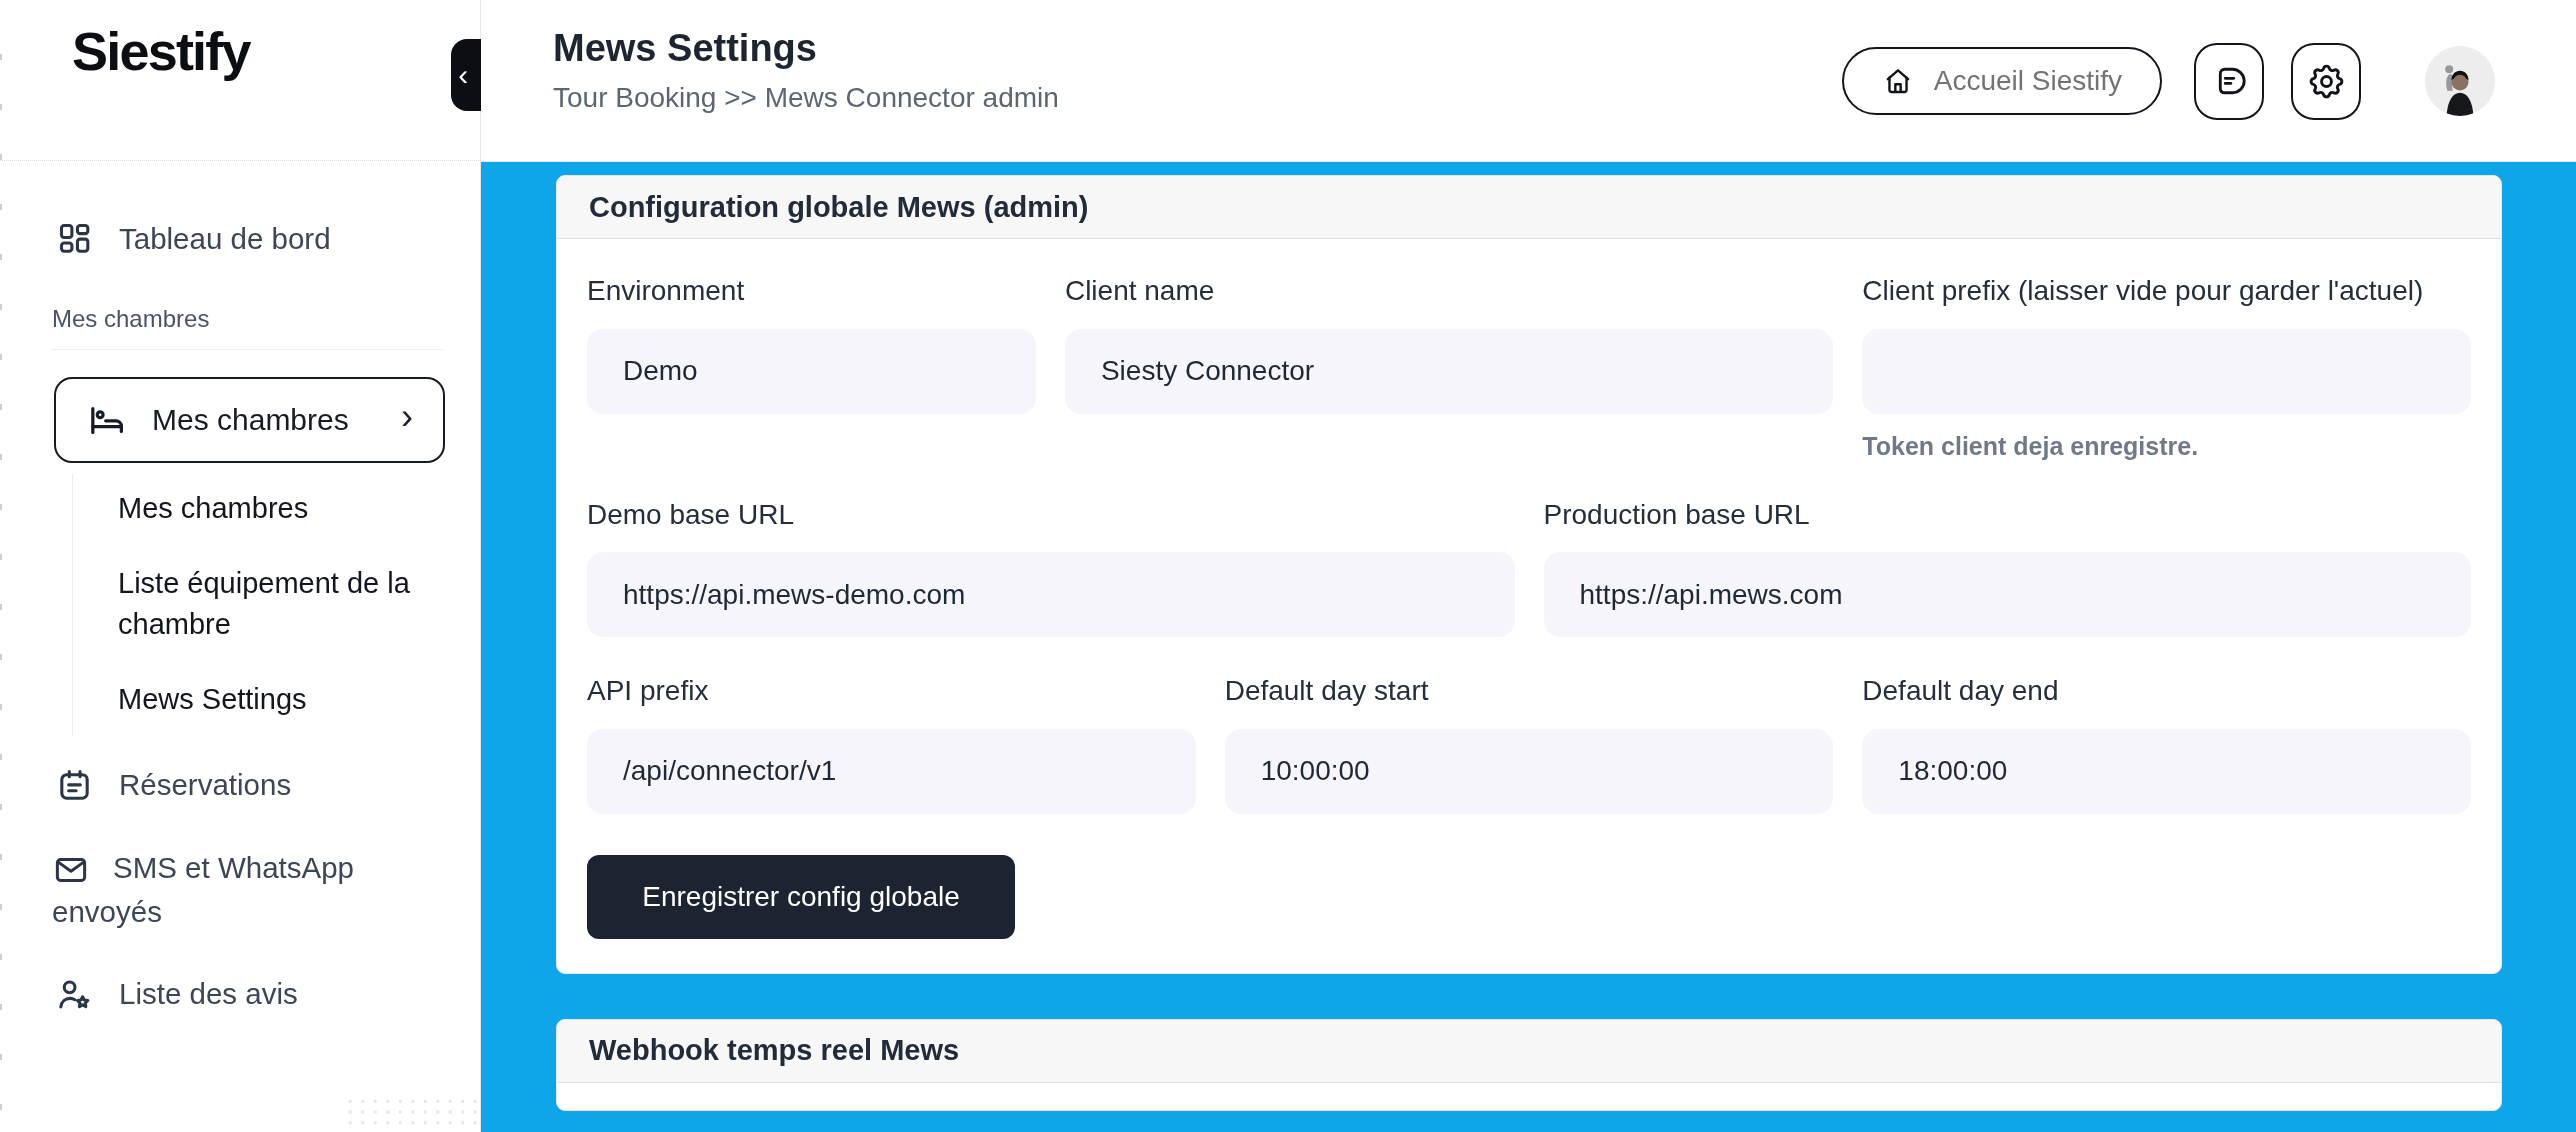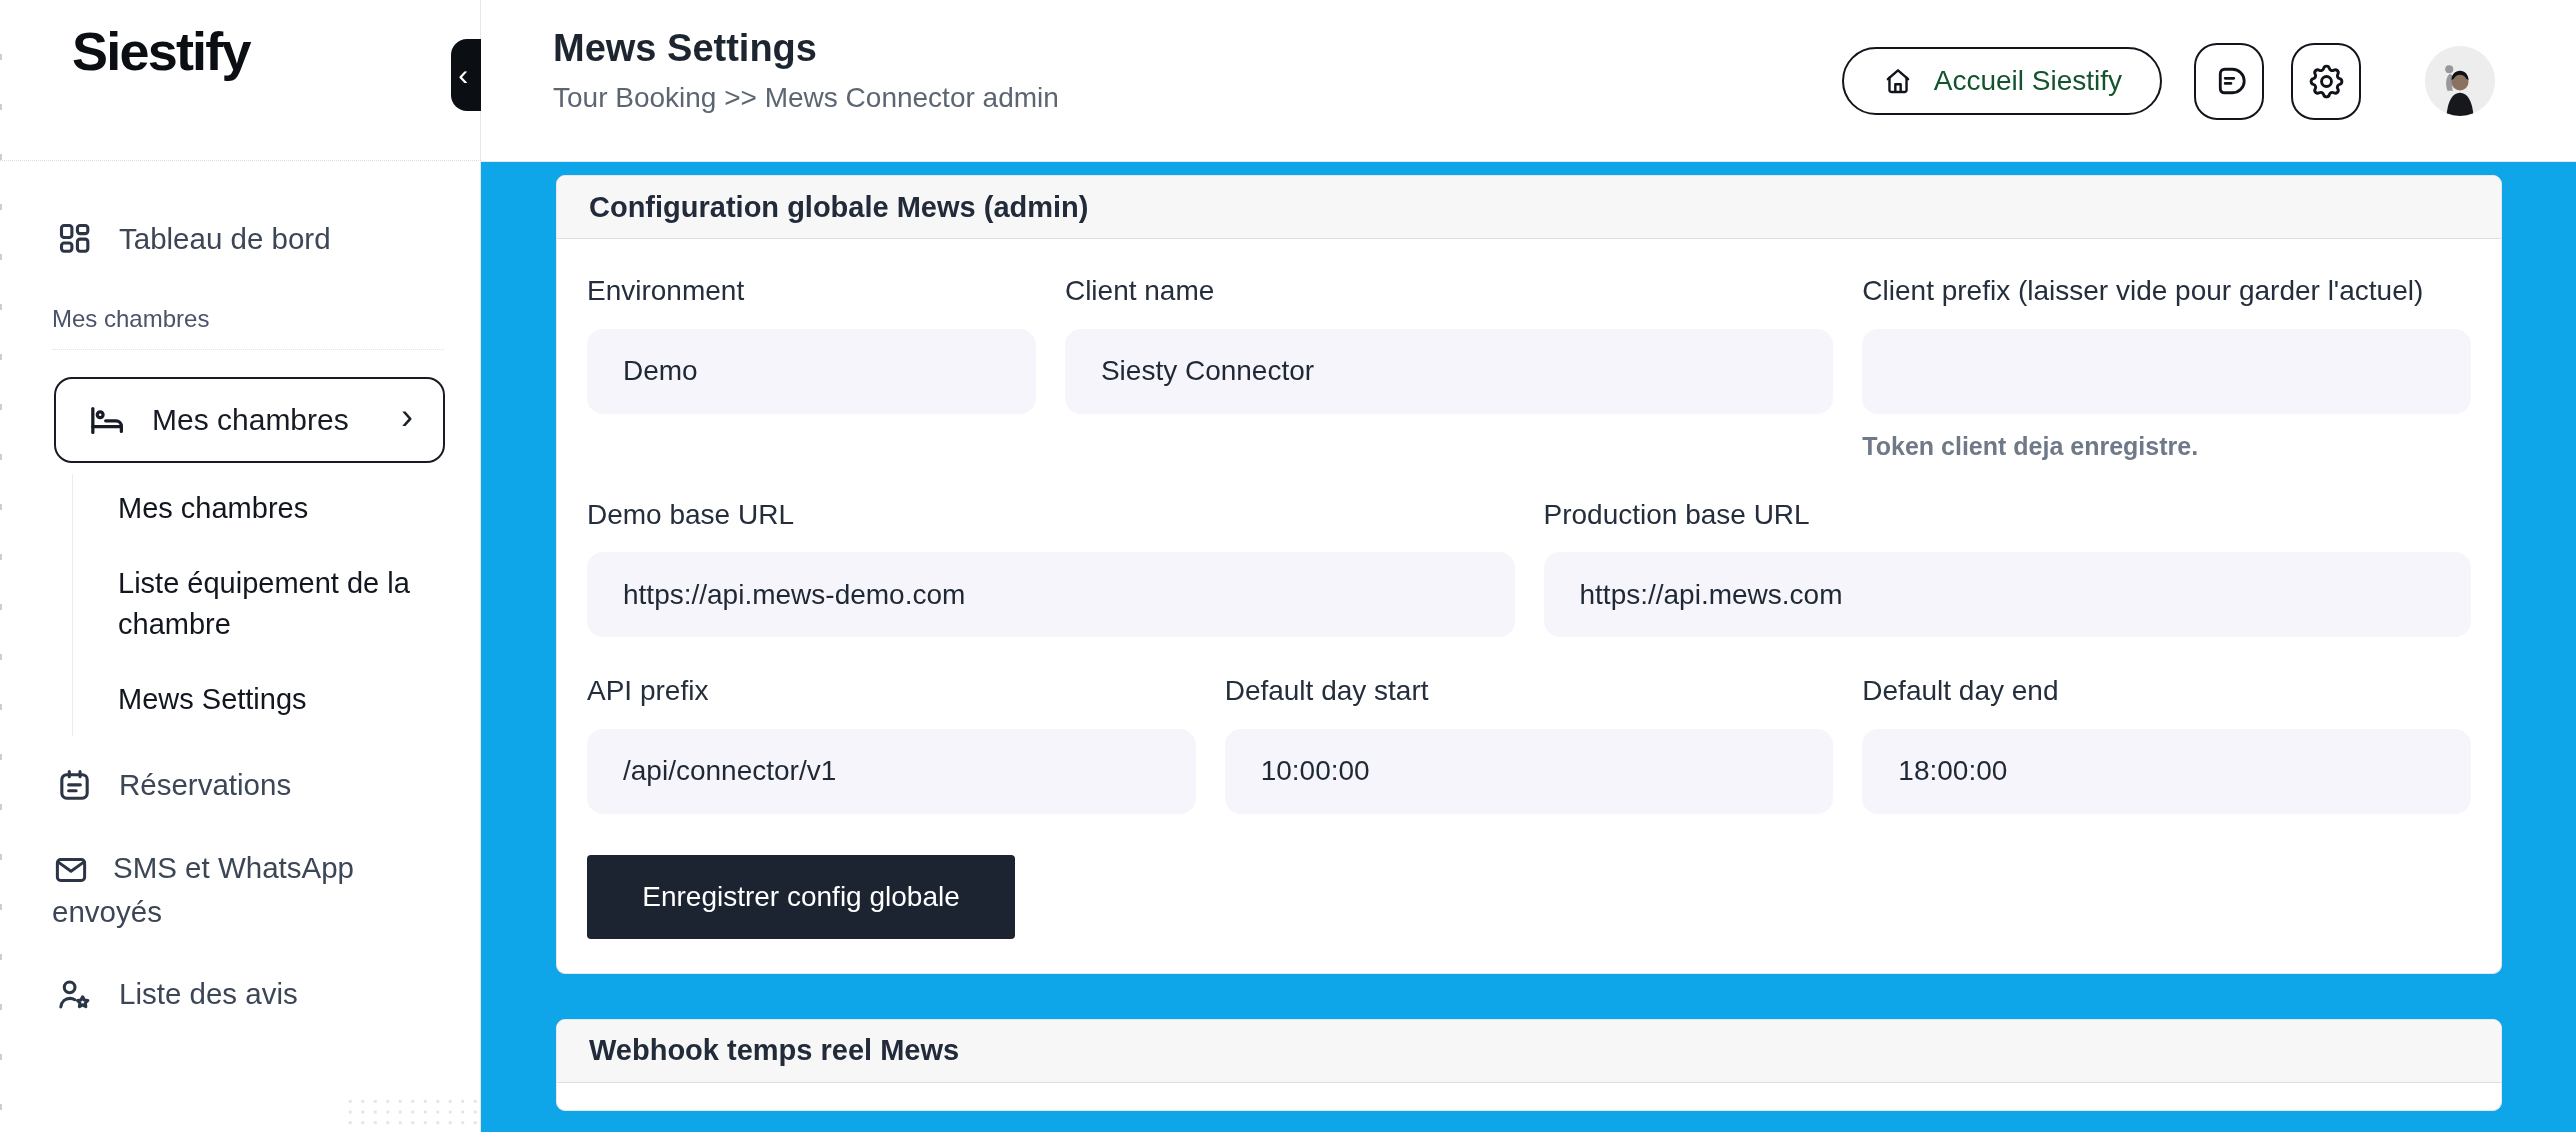--- a/index.html
+++ b/index.html
@@ -71,21 +71,21 @@
   #header {
     position:absolute; left:481px; top:0; width:2095px; height:162px;
     background:#ffffff; border-bottom:0.9px solid #e9e9ec; z-index:5;
   }
   .page-title { position:absolute; left:72px; top:27px; font-size:38px; font-weight:700; color:#1d2531; }
   .breadcrumb { position:absolute; left:72px; top:82px; font-size:28px; color:#5c6673; }
   .header-actions { position:absolute; right:81px; top:0; height:162px; display:flex; align-items:center; }
   .home-pill {
     display:flex; align-items:center; gap:19.7px; height:68px; padding:0 38px;
     border:2.2px solid #12161c; border-radius:36px; background:#ffffff;
-    font-size:28px; color:#14532d; cursor:pointer;
+    font-size:28px; color:#737373; cursor:pointer;
     font-family:"Liberation Sans","DejaVu Sans",sans-serif;
   }
   .home-pill svg { width:32px; height:32px; stroke:#10141a; }
   .icon-btn {
     width:70px; height:77px; border:2.2px solid #12161c; border-radius:23px;
     background:#ffffff; display:flex; align-items:center; justify-content:center; cursor:pointer;
   }
   .icon-btn svg { stroke:#10141a; }
   .btn-chat { margin-left:32px; }
   .btn-gear { margin-left:27px; }
@@ -114,21 +114,21 @@
   .row-3 { grid-template-columns:1fr 1fr 1fr; margin-top:38px; }
   .field-label { display:block; font-size:28px; color:#252e3c; margin-bottom:21.5px; }
   .text-input {
     width:100%; height:85px; border:none; outline:none; border-radius:16px;
     background:#f5f5fb; padding:0 36px; font-size:28px; color:#1f2835;
     font-family:"Liberation Sans","DejaVu Sans",sans-serif;
   }
   .helper-text { margin-top:18px; font-size:25px; font-weight:700; color:#6f7987; }
   .save-btn {
     margin-top:41px; width:428px; height:84px; background:#1b2430; color:#ffffff;
-    border:none; border-radius:4px; font-size:28px; cursor:pointer;
+    border:none; border-radius:12px; font-size:28px; cursor:pointer;
     font-family:"Liberation Sans","DejaVu Sans",sans-serif;
   }
   .card-webhook { margin-top:45px; }
   .card-webhook .card-body { height:27px; padding:0; }
   svg.stroked { fill:none; stroke-linecap:round; stroke-linejoin:round; }
 </style>
 </head>
 <body>
 
 <div class="edge-dashes"></div>

